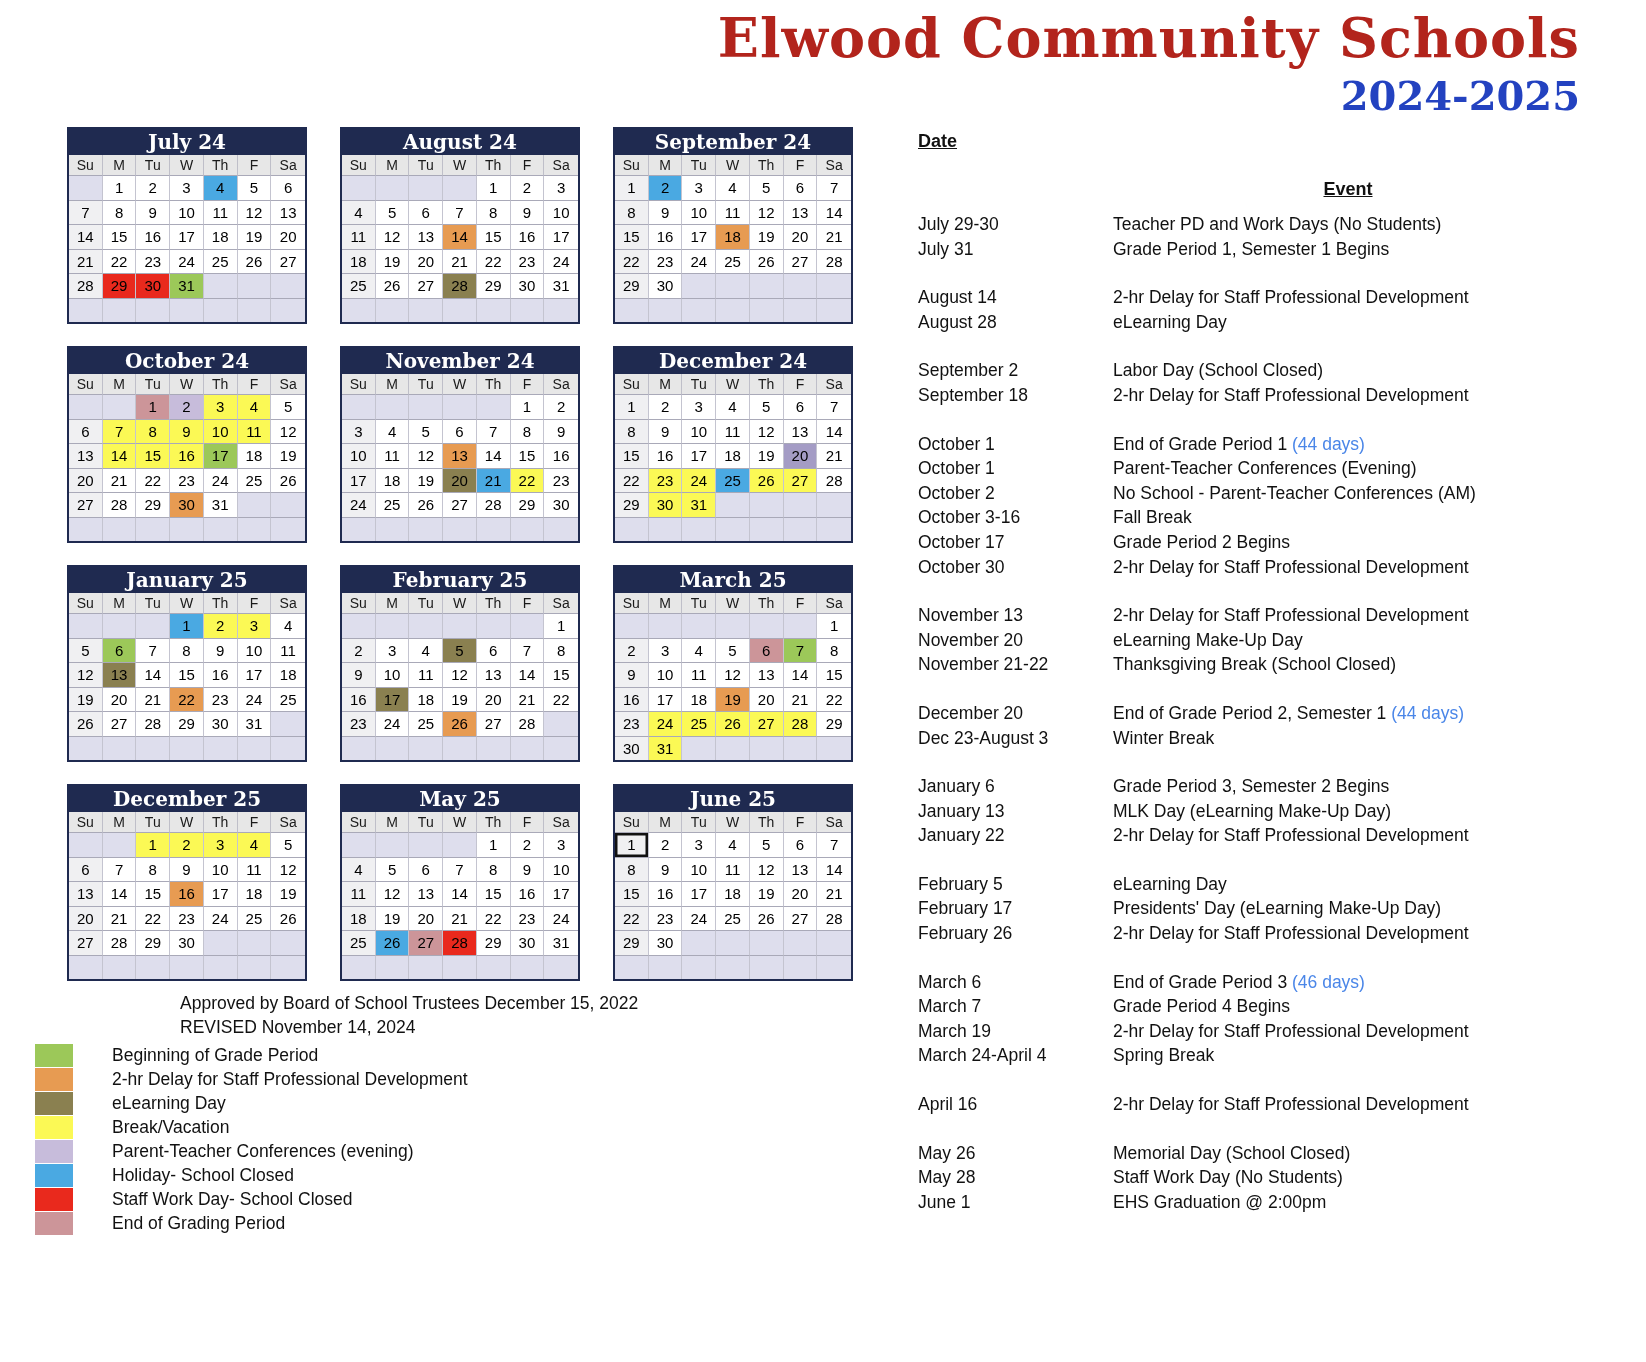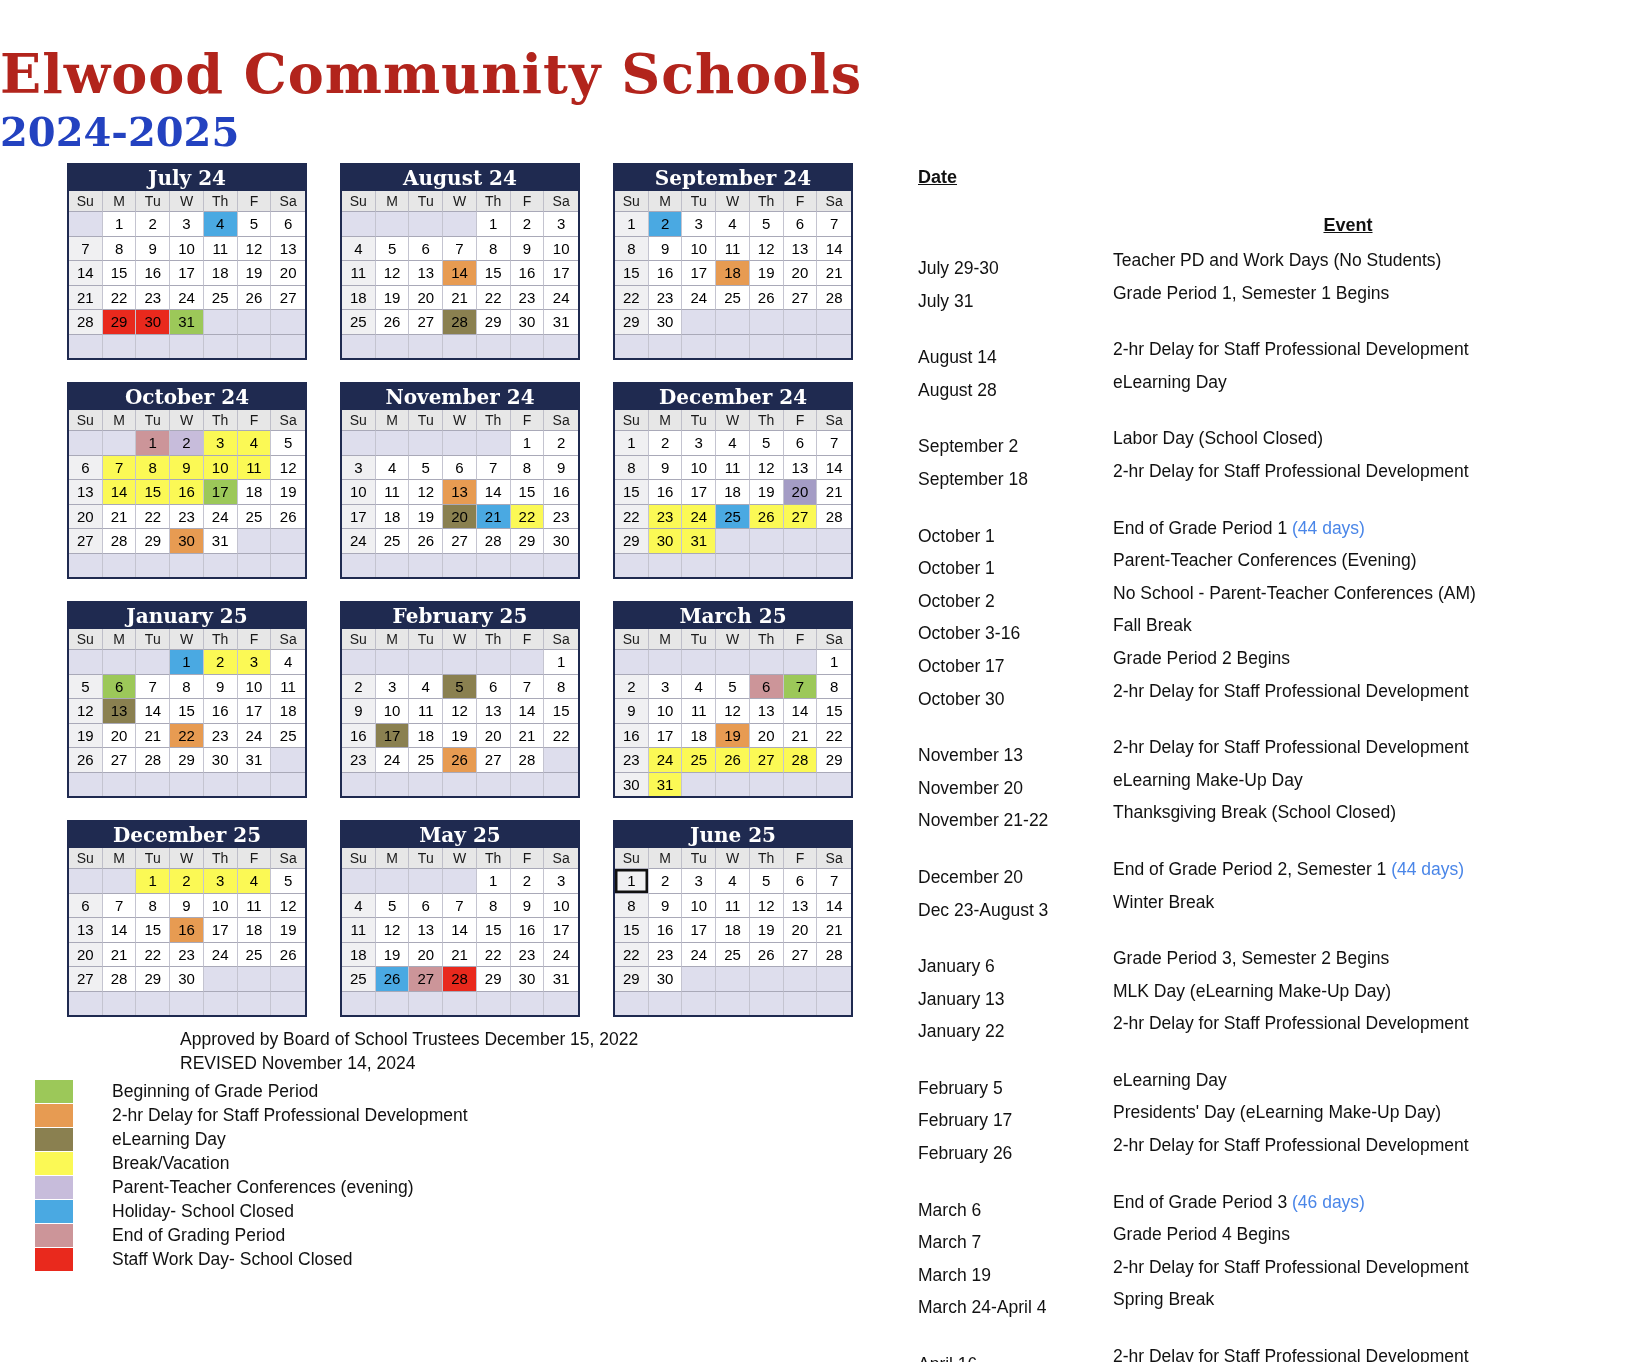--- a/index.html
+++ b/index.html
@@ -2,21 +2,21 @@
 <html><head>
 <meta charset="utf-8">
 <style>
   * { margin:0; padding:0; box-sizing:border-box; }
   html,body { background:#fff; }
   body {
     width:1646px; height:1362px; overflow:hidden; position:relative;
     font-family:"Liberation Sans", sans-serif; color:#111;
   }
   
-  .header { width:1580px; text-align:left; padding-top:6px;margin-top:36px; }
+  .header { width:1580px; text-align:right; padding-top:6px; }
   .hdr-title {
     font-family:"DejaVu Serif", serif; font-weight:bold;
     font-size:54px; color:#B2241C; letter-spacing:1px;
   }
   .hdr-years {
     font-family:"DejaVu Serif", serif; font-weight:bold;
     font-size:40px; color:#2342C0; margin-top:2px;
   }
   .hdr-subtitle {
     font-family:"DejaVu Serif", serif; font-weight:bold;
@@ -58,21 +58,21 @@
   .legend { margin-top:2px; }
   .lg-row { display:flex; align-items:center; height:24px; }
   .lg-swatch { width:38px; height:23px; flex:none; }
   .lg-label { margin-left:39px; font-size:17.5px; color:#111; }
   
   .ev-header { display:flex; font-size:18px; font-weight:bold; margin-bottom:12px; }
   .ev-date-h { width:195px; text-decoration:underline; }
   .ev-event-h { width:470px; text-align:center; text-decoration:underline;margin-top:48px; }
   .ev-group { margin-bottom:24px; }
   .ev-row { display:flex; line-height:24.6px; font-size:17.5px; }
-  .ev-date { width:195px; flex:none;margin-top:8px; }
+  .ev-date { width:195px; flex:none; }
   .ev-text { flex:1; }
   .ev-note { color:#4A86E8; }
 </style>
 </head>
 <body>
 
 <div class="header">
   <div class="hdr-title">Elwood Community Schools</div>
   <div class="hdr-years">2024-2025</div>
 </div>
@@ -776,26 +776,26 @@
         </div>
         <div class="lg-row">
           <div class="lg-swatch" style="background: rgb(199, 188, 219);"></div>
           <div class="lg-label">Parent-Teacher Conferences (evening)</div>
         </div>
         <div class="lg-row">
           <div class="lg-swatch" style="background: rgb(74, 169, 226);"></div>
           <div class="lg-label">Holiday- School Closed</div>
         </div>
         <div class="lg-row">
+          <div class="lg-swatch" style="background: rgb(233, 41, 29);"></div>
+          <div class="lg-label">Staff Work Day- School Closed</div>
+        </div>
+        <div class="lg-row">
           <div class="lg-swatch" style="background: rgb(204, 149, 153);"></div>
           <div class="lg-label">End of Grading Period</div>
-        </div>
-        <div class="lg-row">
-          <div class="lg-swatch" style="background: rgb(233, 41, 29);"></div>
-          <div class="lg-label">Staff Work Day- School Closed</div>
         </div>
       </div>
   </div>
 
   <div class="right">
     <div class="ev-header">
       <span class="ev-date-h">Date</span>
       <span class="ev-event-h">Event</span>
     </div>
     <div id="events">

